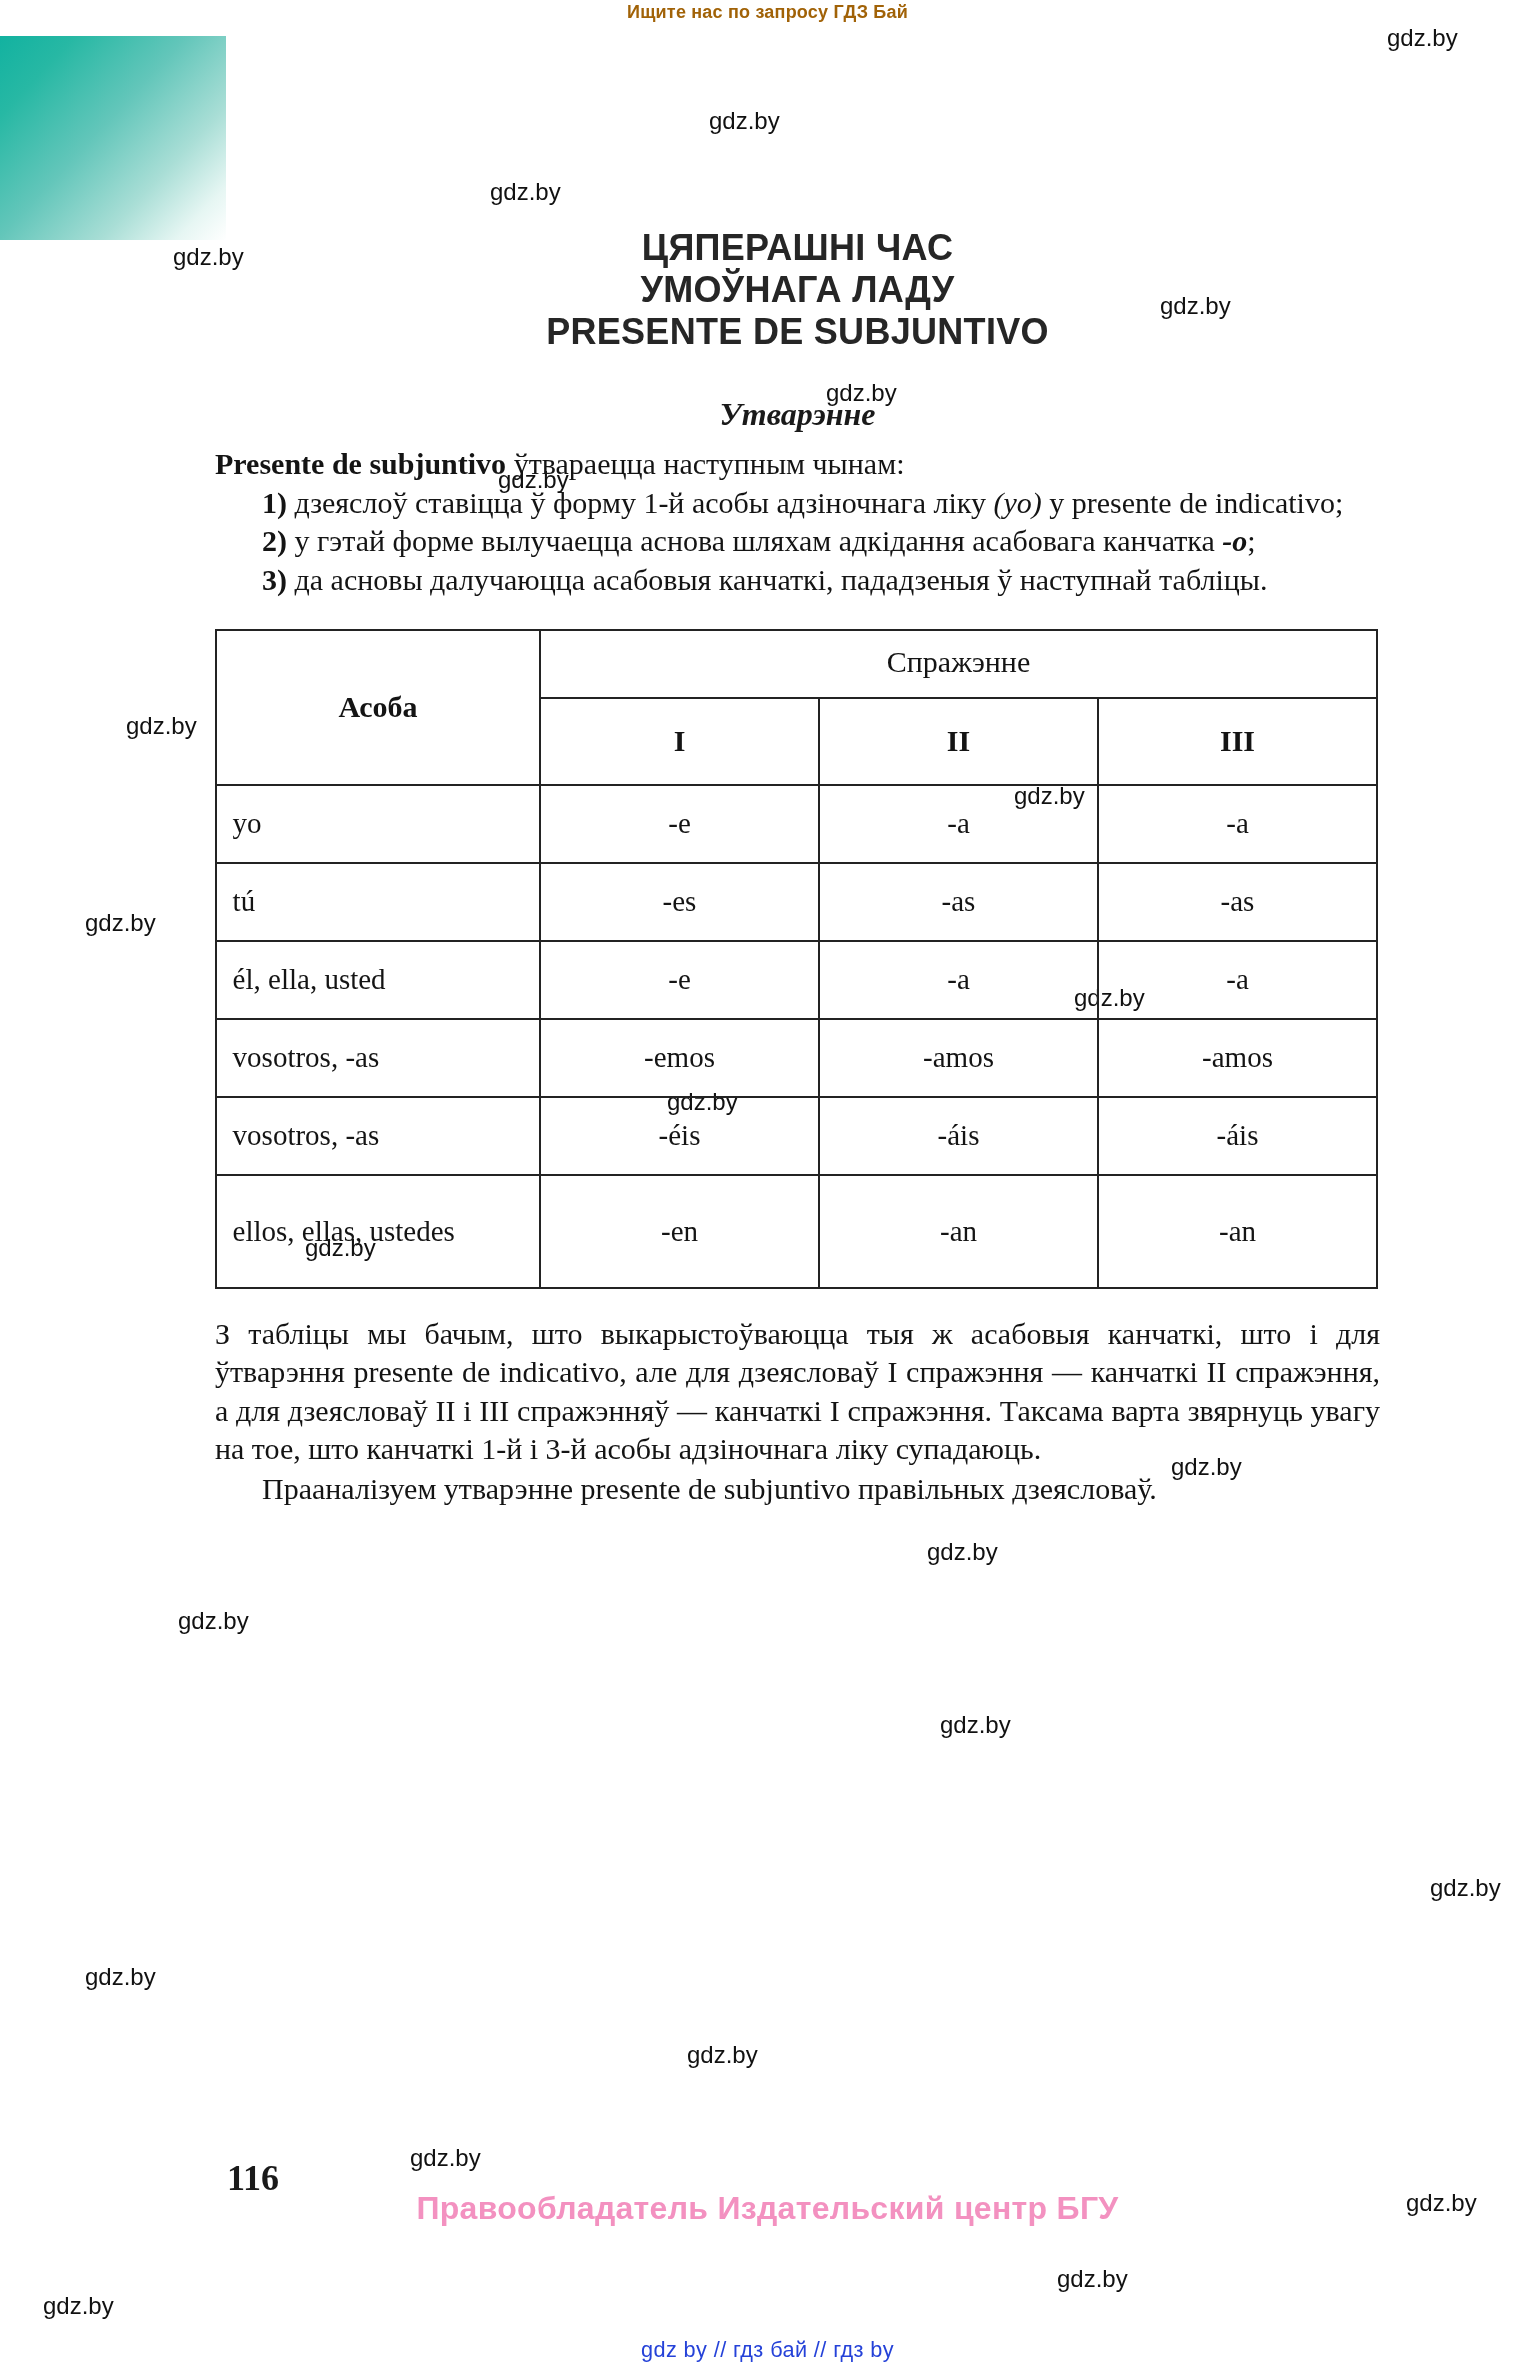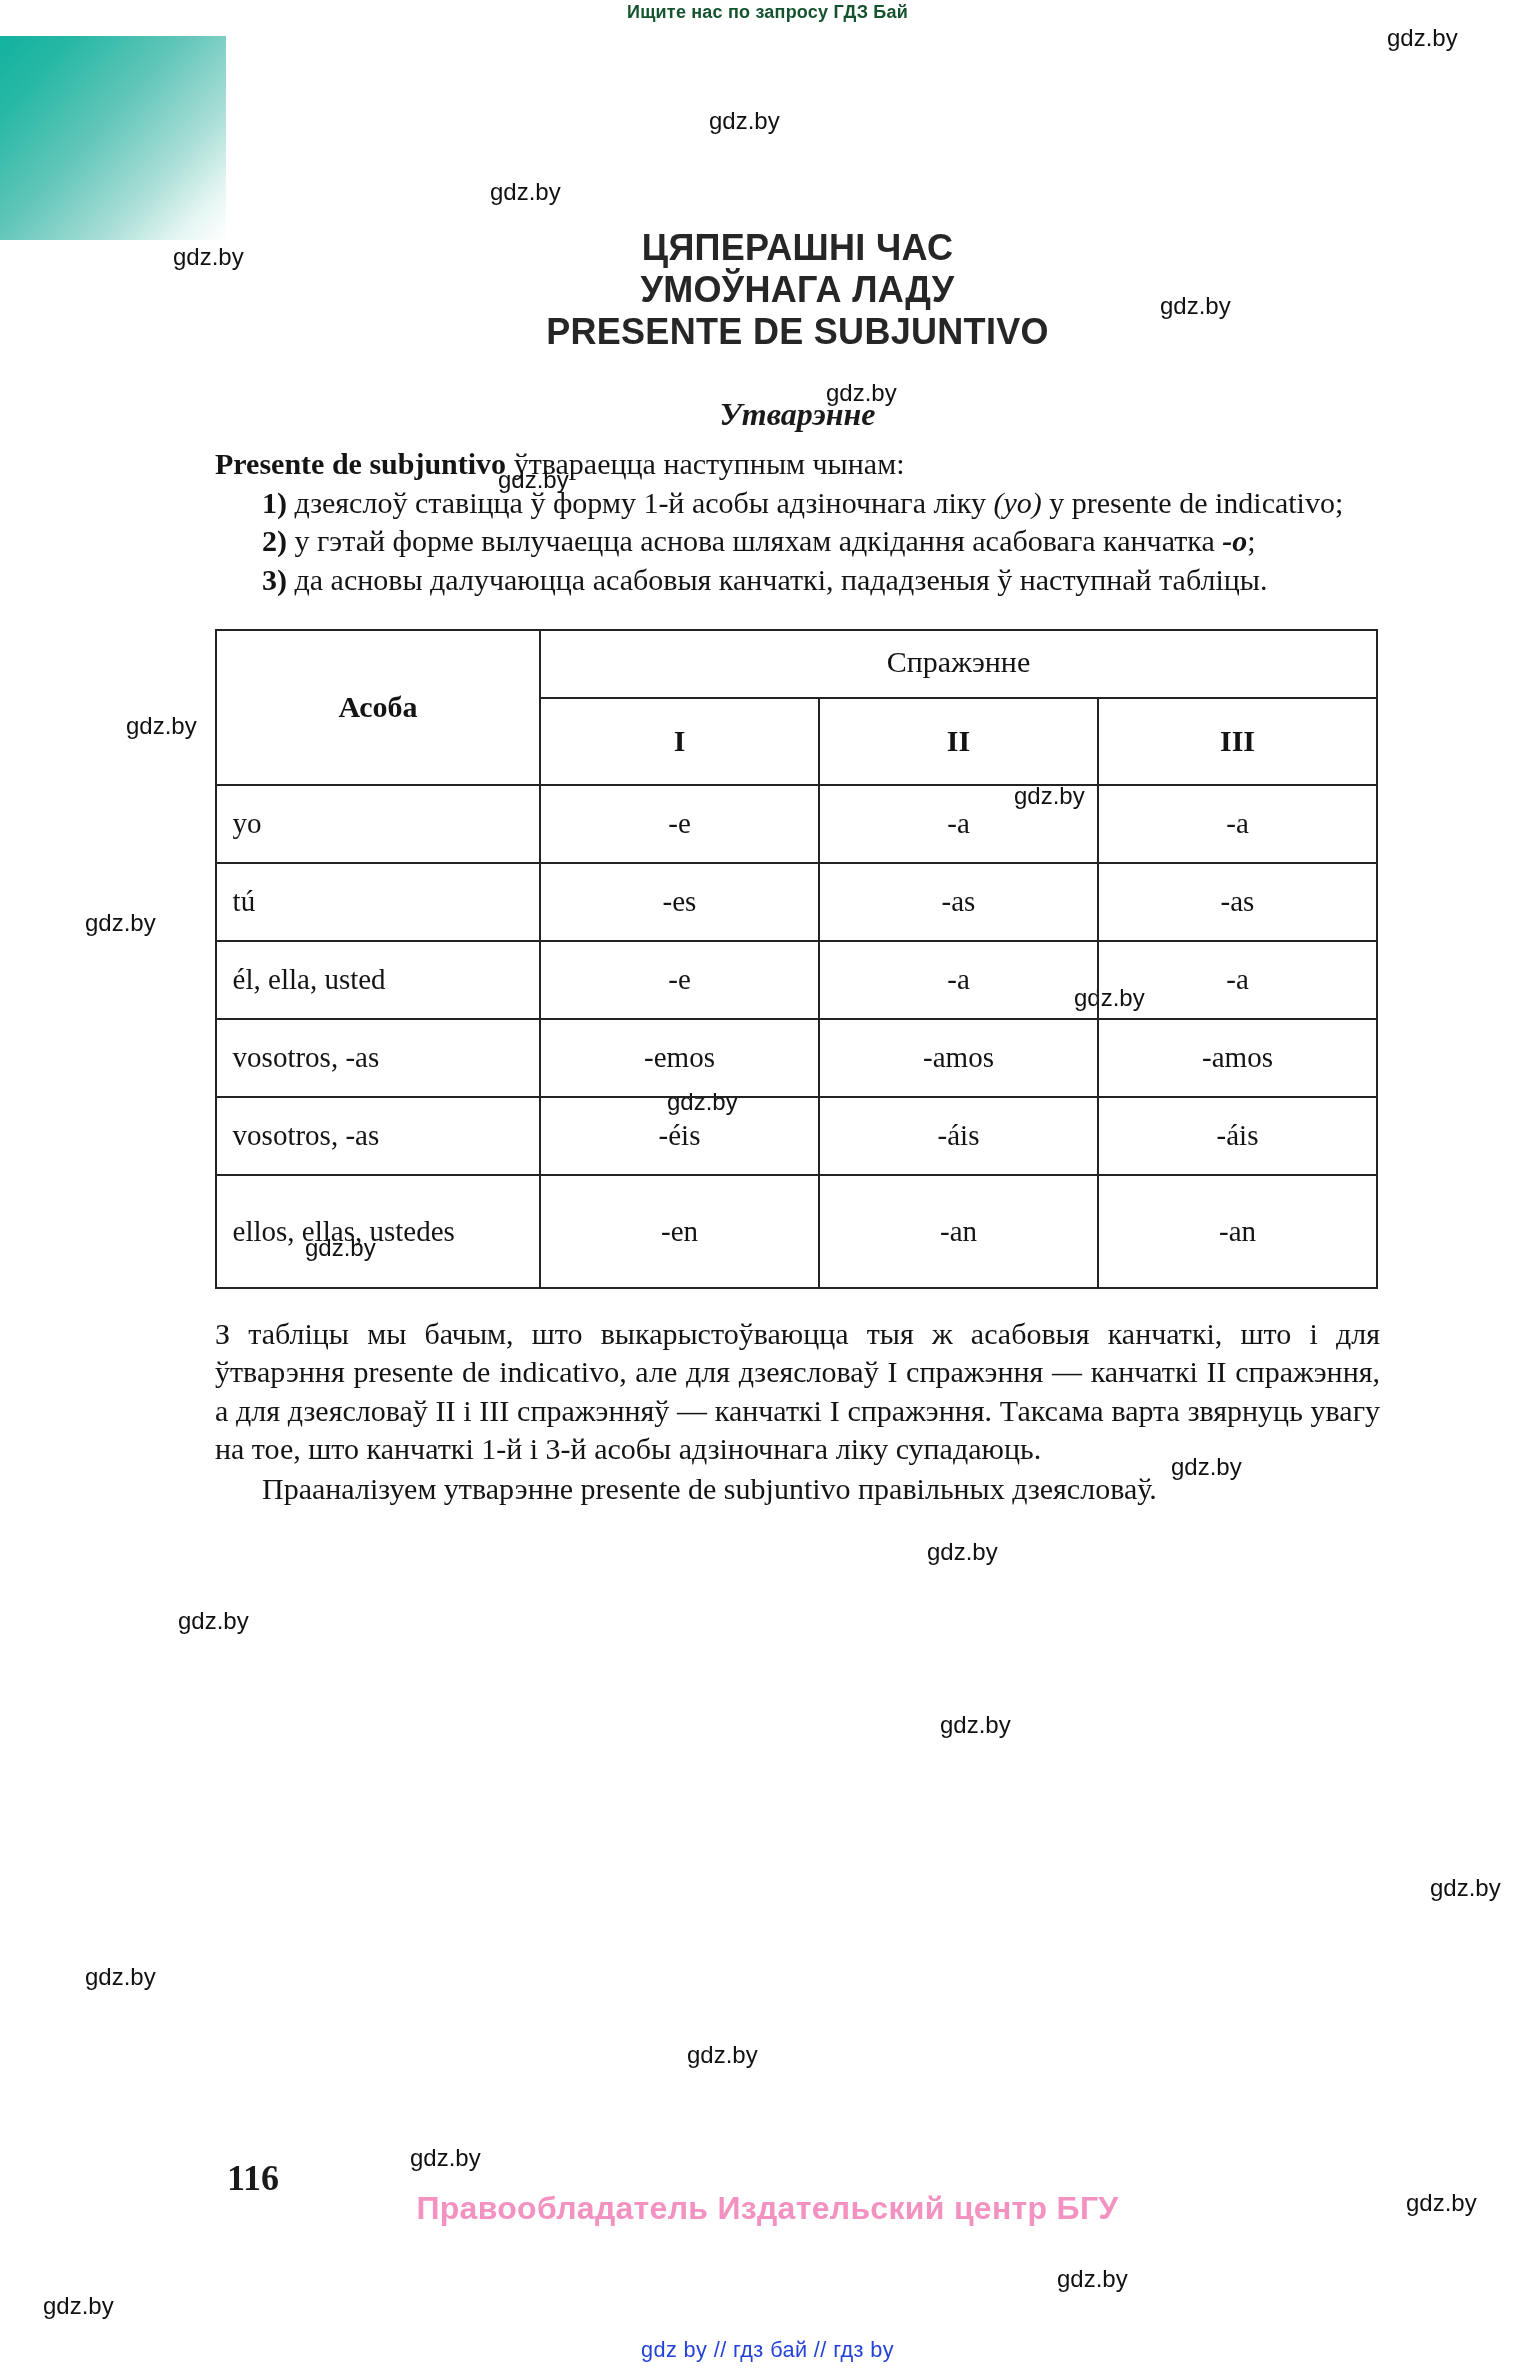--- a/index.html
+++ b/index.html
@@ -23,21 +23,21 @@
   
   .promo-banner {
     position: absolute;
     top: 1.7px;
     left: 0;
     width: 100%;
     text-align: center;
     font-family: "Liberation Sans", "DejaVu Sans", sans-serif;
     font-size: 18px;
     font-weight: bold;
-    color: #14532d;
+    color: #a16207;
     letter-spacing: 0.2px;
   }
 
   
   .deco-gradient {
     position: absolute;
     left: 0;
     top: 36px;
     width: 226px;
     height: 204px;

